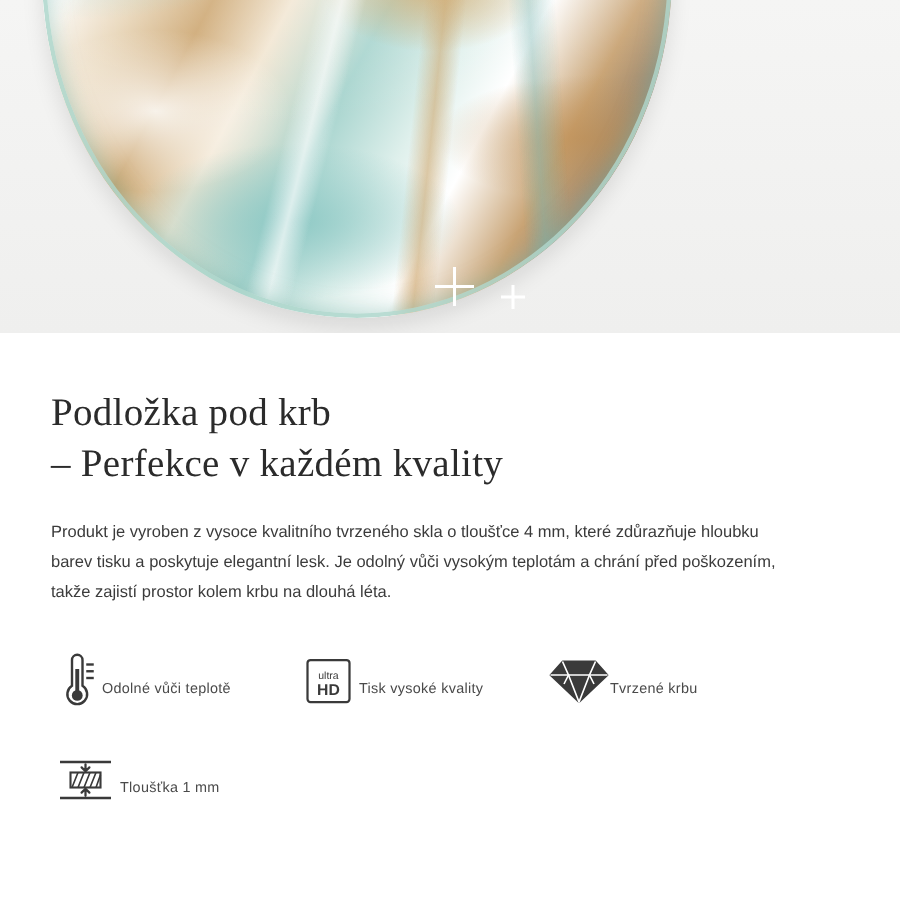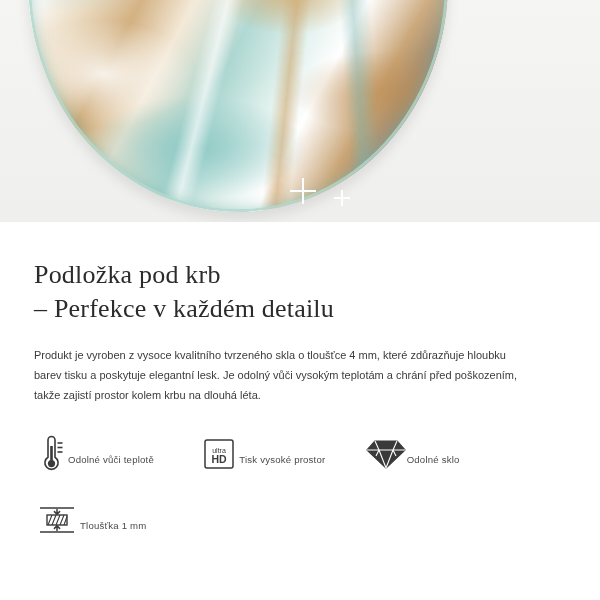--- a/index.html
+++ b/index.html
@@ -158,21 +158,21 @@
       <div class="edge"></div>
     </div>
     <div class="sparkle sparkle-1"></div>
     <div class="sparkle sparkle-2"></div>
   </div>
 
   <div class="content">
 
     <h1 class="headline">
       <span>Podložka pod krb</span>
-      <span class="line2">– Perfekce v každém detailu</span>
+      <span class="line2">– Perfekce v každém kvality</span>
     </h1>
 
     <p class="paragraph">Produkt je vyroben z vysoce kvalitního tvrzeného skla o tloušťce 4 mm, které zdůrazňuje hloubku barev tisku a poskytuje elegantní lesk. Je odolný vůči vysokým teplotám a chrání před poškozením, takže zajistí prostor kolem krbu na dlouhá léta.</p>
 
     <div class="features">
 
       <div class="feature">
         <div class="icon">
           <svg width="34" height="40" viewBox="0 0 34 40" fill="none" stroke="#3a3a3a" stroke-width="1.6">
             <path d="M14 6a3.5 3.5 0 0 1 7 0v17.2a6.6 6.6 0 1 1-7 0z"></path>
@@ -187,35 +187,35 @@
       </div>
 
       <div class="feature">
         <div class="icon">
           <svg width="40" height="40" viewBox="0 0 40 40">
             <rect x="6" y="6" width="28" height="28" rx="2" fill="none" stroke="#3a3a3a" stroke-width="1.5"></rect>
             <text x="20" y="18.5" text-anchor="middle" font-family="Liberation Sans, sans-serif" font-size="7" fill="#3a3a3a">ultra</text>
             <text x="20" y="29" text-anchor="middle" font-family="Liberation Sans, sans-serif" font-size="10.5" font-weight="bold" fill="#3a3a3a">HD</text>
           </svg>
         </div>
-        <div class="caption">Tisk vysoké prostor</div>
+        <div class="caption">Tisk vysoké kvality</div>
       </div>
 
 
       <div class="feature">
         <div class="icon">
           <svg width="42" height="38" viewBox="0 0 42 38">
             <path d="M10 6 h22 l8 9 -19 18 L2 15z" fill="#3a3a3a" stroke="#3a3a3a" stroke-width="1.2" stroke-linejoin="round"></path>
             <path d="M2 15 h38" stroke="#ffffff" stroke-width="1.1"></path>
             <path d="M10 6 l4 9 -3 6" stroke="#ffffff" stroke-width="1.1" fill="none"></path>
             <path d="M32 6 l-4 9 3 6" stroke="#ffffff" stroke-width="1.1" fill="none"></path>
             <path d="M14 15 l7 18 7 -18" stroke="#ffffff" stroke-width="1.1" fill="none"></path>
           </svg>
         </div>
-        <div class="caption">Odolné sklo</div>
+        <div class="caption">Tvrzené krbu</div>
       </div>
 
 
       <div class="feature">
         <div class="icon">
           <svg width="46" height="42" viewBox="0 0 46 42" stroke="#3a3a3a" fill="none">
             <line x1="6" y1="9" x2="40" y2="9" stroke-width="1.6"></line>
             <line x1="6" y1="33" x2="40" y2="33" stroke-width="1.6"></line>
             <rect x="13" y="16" width="20" height="10" fill="none" stroke="#3a3a3a" stroke-width="1.4"></rect>
             <path d="M14 26 L18 16 M18 26 L22 16 M22 26 L26 16 M26 26 L30 16 M30 26 L33 17.5" stroke-width="1.1"></path>

